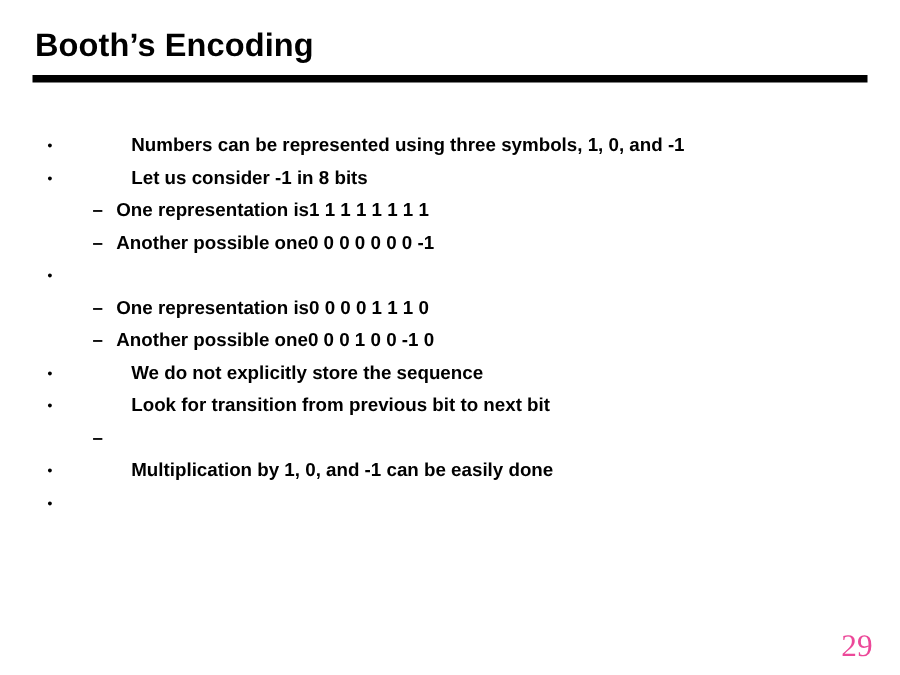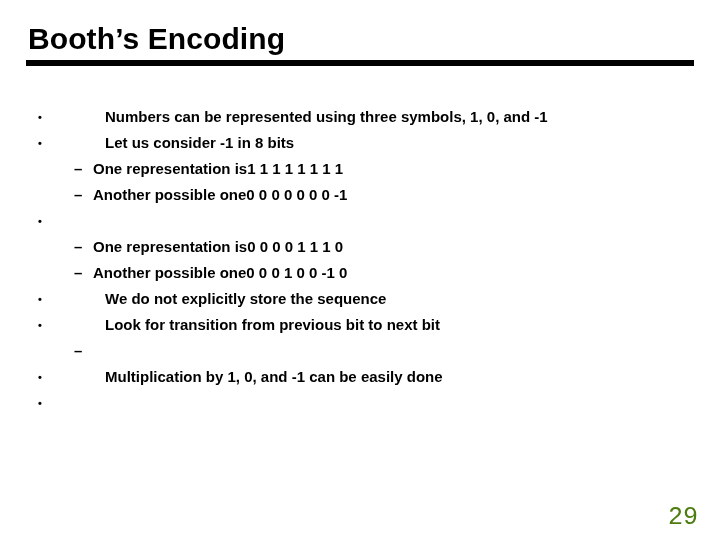--- a/index.html
+++ b/index.html
@@ -19,21 +19,21 @@
   .slide {
     position: absolute;
     inset: 0;
   }
 
   
   .slide-title {
     position: absolute;
     left: 28px;
     top: 22px;
-    font-size: 30px;
+    font-size: 26px;
     font-weight: bold;
     letter-spacing: 0.1px;
     white-space: nowrap;
     line-height: 1.1;
   }
 
   .title-rule {
     position: absolute;
     left: 26px;
     top: 60px;
@@ -93,24 +93,24 @@
   .seq-value {
     display: inline-block;
     text-align: center;
   }
 
   
   .page-number {
     position: absolute;
     right: 22px;
     bottom: 10px;
-    font-family: Liberation Mono, monospace;
+    font-family: Liberation Serif, serif;
     font-size: 25px;
     font-weight: normal;
-    color: #4d7c0f;
+    color: #ec4899;
     line-height: 1;
   }
 </style>
 </head>
 <body>
 
 <div class="slide">
 
   <div class="slide-title">Booth’s Encoding</div>
 

